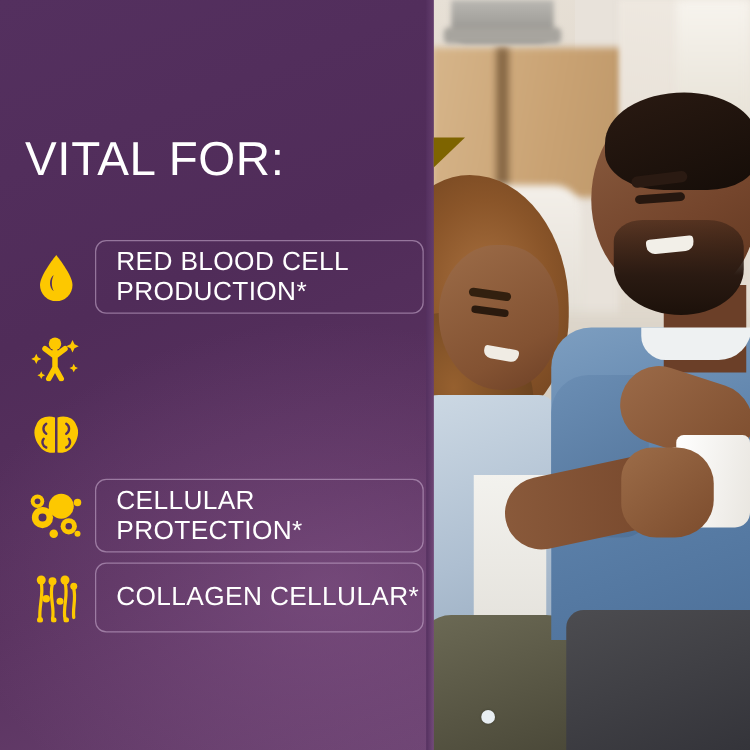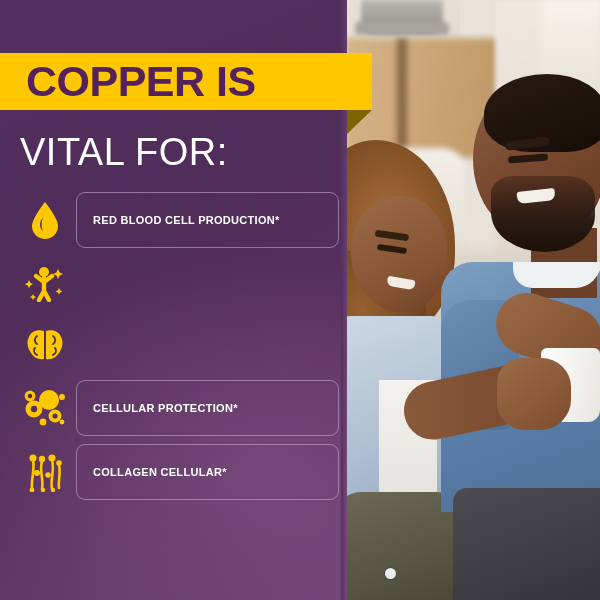--- a/index.html
+++ b/index.html
@@ -223,21 +223,21 @@
   }
   .banner-fold {
     position: absolute; left: 347px; top: 110px;
     width: 0; height: 0;
     border-left: 25px solid #7e6400;
     border-bottom: 24px solid transparent;
   }
 
   
   .subtitle {
-    position: absolute; left: 20px; top: 133px;
+    position: absolute; left: 20px; top: 109px;
     color: #ffffff;
     font-size: 38px;
     font-weight: 400;
     letter-spacing: 0.5px;
     line-height: 1;
   }
 
   
   .list {
     position: absolute; left: 14px; top: 192px; width: 325px;
@@ -255,22 +255,22 @@
     flex: 1;
     border: 1px solid rgba(205,178,212,.55);
     border-radius: 9px;
     min-height: 48px;
     display: flex; align-items: center;
     padding: 5px 0 5px 16px;
     box-sizing: border-box;
   }
   .box-label {
     color: #ffffff;
-    font-size: 11px;
-    font-weight: 700;
+    font-size: 21px;
+    font-weight: 400;
     letter-spacing: 0.3px;
     line-height: 1.12;
   }
   .row-tall .box { min-height: 56px; }
 
   
   .disclaimer {
     position: absolute; left: 18px; top: 561px; width: 320px;
     color: rgba(214,190,214,.62);
     font-size: 7.4px;
@@ -321,23 +321,20 @@
     <div class="ph-armB"></div>
     <div class="ph-mugHandle"></div>
     <div class="ph-mug"></div>
     <div class="ph-hand"></div>
   </div>
 
   <div class="panel"></div>
   <div class="panel-edge"></div>
 
   <div class="banner-fold"></div>
-  <div class="banner">
-    <div class="banner-title">COPPER IS</div>
-  </div>
 
   <div class="subtitle">VITAL FOR:</div>
 
   <div class="list">
 
     <div class="row row-tall">
       <div class="icon-cell">
         <svg width="30" height="38" viewBox="0 0 30 38">
           <path d="M15 1 C15 1 2 17 2 25 a13 13 0 0 0 26 0 C28 17 15 1 15 1 Z" fill="#fdc800"></path>
           <path d="M13 17 C9 20 9 27 13 30 C11 26 11 21 13 17 Z" fill="#54305f"></path>

